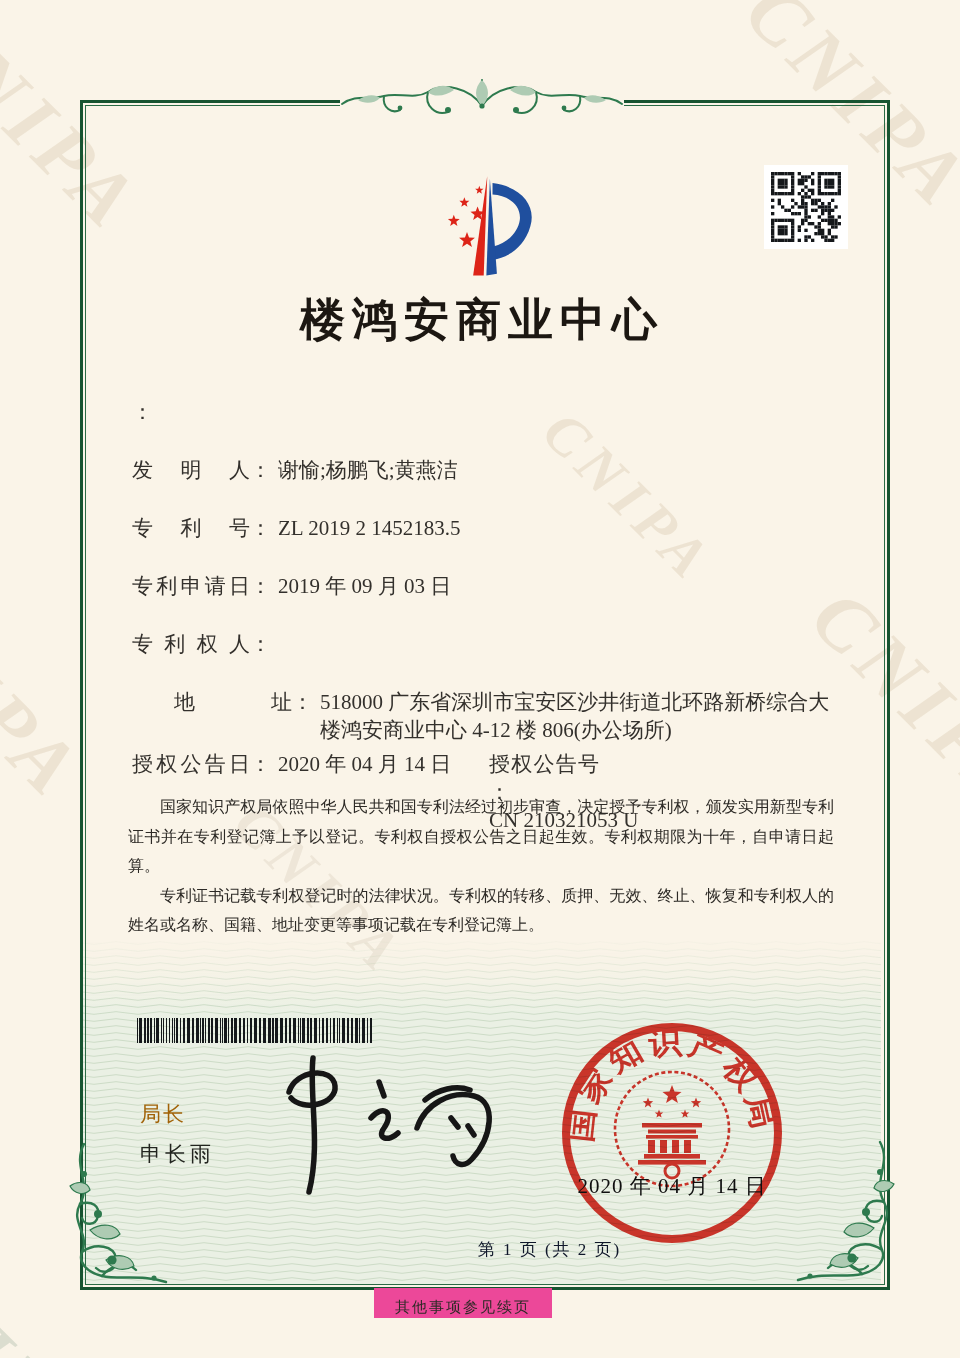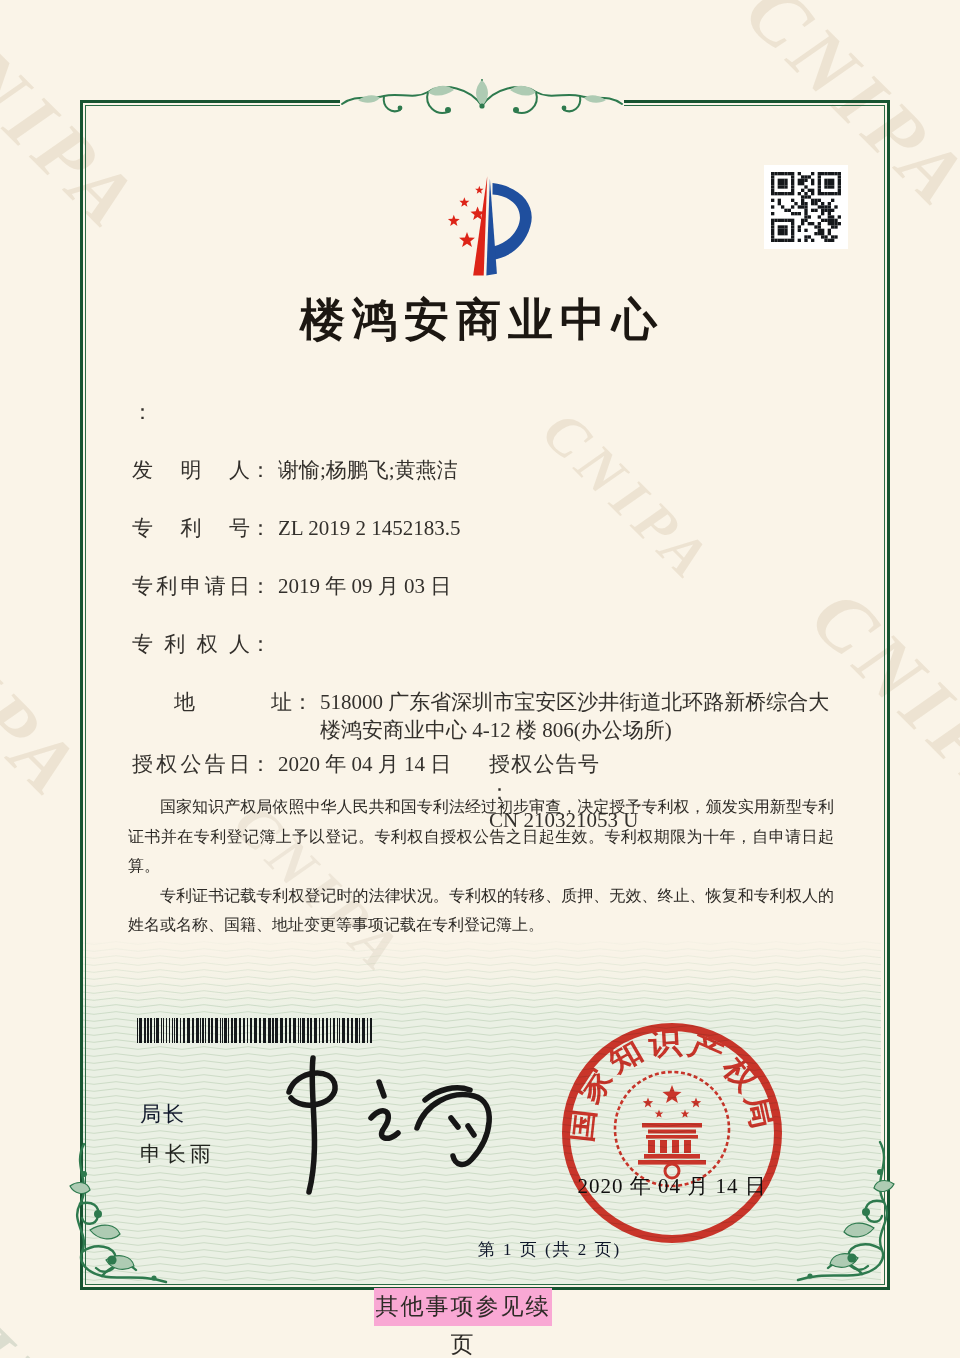--- a/index.html
+++ b/index.html
@@ -47,33 +47,33 @@
 
   
   .legal{position:absolute;left:128px;top:792px;width:706px;z-index:5;font-size:16px;
          color:#2d2a26;line-height:29.5px;text-align:justify;}
   .legal p{margin:0;text-indent:2em;}
 
   .barcode{position:absolute;left:137px;top:1018px;height:25px;display:flex;align-items:stretch;z-index:5;}
   .barcode div{background:#15181b;}
 
   .dirtitle{position:absolute;left:140px;top:1100px;font-family:"Liberation Sans","DejaVu Sans",sans-serif;
-            font-size:21px;color:#0f172a;letter-spacing:2px;z-index:5;}
+            font-size:21px;color:#a16207;letter-spacing:2px;z-index:5;}
   .dirname{position:absolute;left:140px;top:1140px;font-family:"Liberation Sans","DejaVu Sans",sans-serif;
             font-size:21px;color:#22241f;letter-spacing:4px;z-index:5;}
   .sig{position:absolute;left:275px;top:1040px;z-index:6;}
 
   .seal{position:absolute;left:552px;top:1013px;z-index:7;opacity:.92;mix-blend-mode:multiply;}
   .sealdate{position:absolute;left:552px;top:1172px;width:240px;text-align:center;font-size:21px;
             color:#0f0f0f;letter-spacing:1px;z-index:8;}
 
   .pagefooter{position:absolute;left:84px;top:1238px;width:931px;text-align:center;font-size:17px;
               color:#0f172a;letter-spacing:2px;z-index:5;}
-  .notebox{position:absolute;left:374px;top:1288px;width:178px;height:38px;background:#f9a8d4;
-           text-align:center;line-height:38px;font-size:23px;color:#2d2a26;letter-spacing:2px;z-index:5;}
+  .notebox{position:absolute;left:374px;top:1288px;width:178px;height:30px;background:#ec4899;
+           text-align:center;line-height:38px;font-size:15px;color:#2d2a26;letter-spacing:2px;z-index:5;}
 </style>
 </head>
 <body>
 
 <div class="page">
 
   <div class="wm" style="left:-38px;top:-12px;">CNIPA</div>
   <div class="wm" style="left:792px;top:-34px;">CNIPA</div>
   <div class="wm small" style="left:577px;top:398px;">CNIPA</div>
   <div class="wm" style="left:-96px;top:556px;">CNIPA</div>

